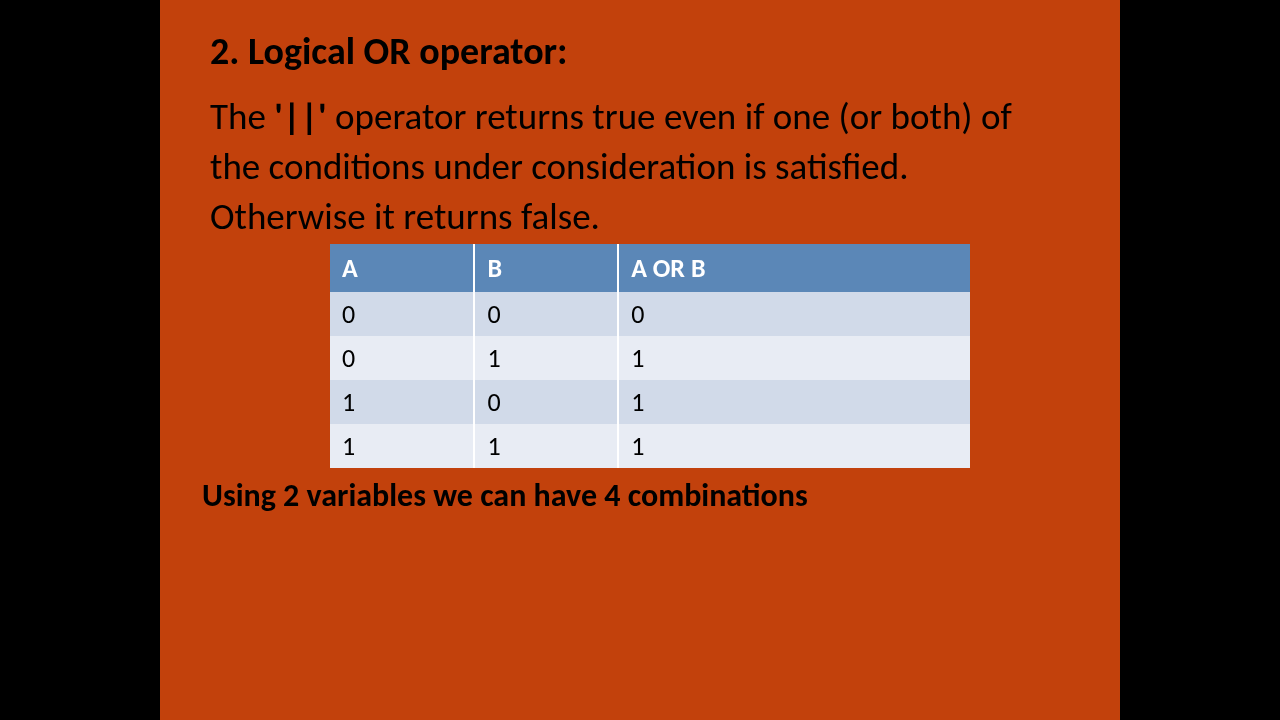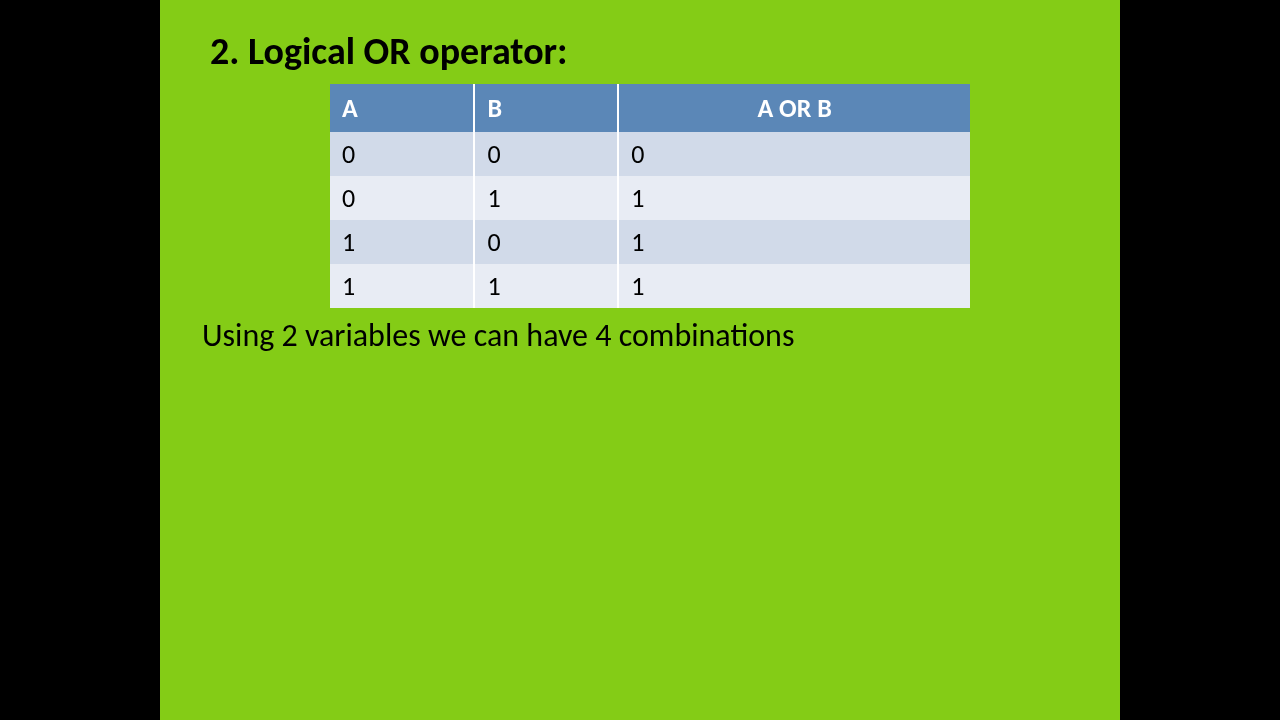--- a/index.html
+++ b/index.html
@@ -12,21 +12,21 @@
       height: 720px;
       background: #000;
       display: flex;
       justify-content: center;
       align-items: flex-start;
       font-family: Calibri, Arial, sans-serif;
     }
     .slide {
       width: 960px;
       height: 720px;
-      background: #84cc16;
+      background: #c2410c;
       padding: 28px 50px 20px 50px;
     }
     .heading {
       font-size: 38px;
       font-weight: bold;
       color: #000;
       margin-bottom: 18px;
     }
     .para {
       font-size: 37px;
@@ -50,51 +50,53 @@
       background: #5b87b7;
       color: #fff;
       font-weight: bold;
       text-align: left;
       padding: 8px 12px;
       font-size: 26px;
       border-right: 2px solid #fff;
     }
     th:last-child {
       border-right: none;
-      text-align: center;
     }
     td {
       padding: 6px 12px;
       font-size: 26px;
       color: #000;
       border-right: 2px solid #fff;
     }
     td:last-child {
       border-right: none;
     }
     tr.row-odd td {
       background: #d1dae9;
     }
     tr.row-even td {
       background: #e8ecf4;
     }
     .footer-text {
       font-size: 32px;
-      font-weight: normal;
+      font-weight: bold;
       color: #000;
       margin-top: 8px;
       margin-left: -8px;
     }
   </style>
 </head>
 <body>
 
 <div class="slide">
   <div class="heading">2. Logical OR operator:</div>
 
+  <div class="para">
+    <span>The </span><span class="bold">'||'</span><span> operator returns true even if one (or both) of the conditions under consideration is satisfied. Otherwise it returns false.</span>
+  </div>
 
 
 
   <div class="table-wrap">
     <table>
       <thead>
         <tr>
           <th>A</th>
           <th>B</th>
           <th>A OR B</th>

